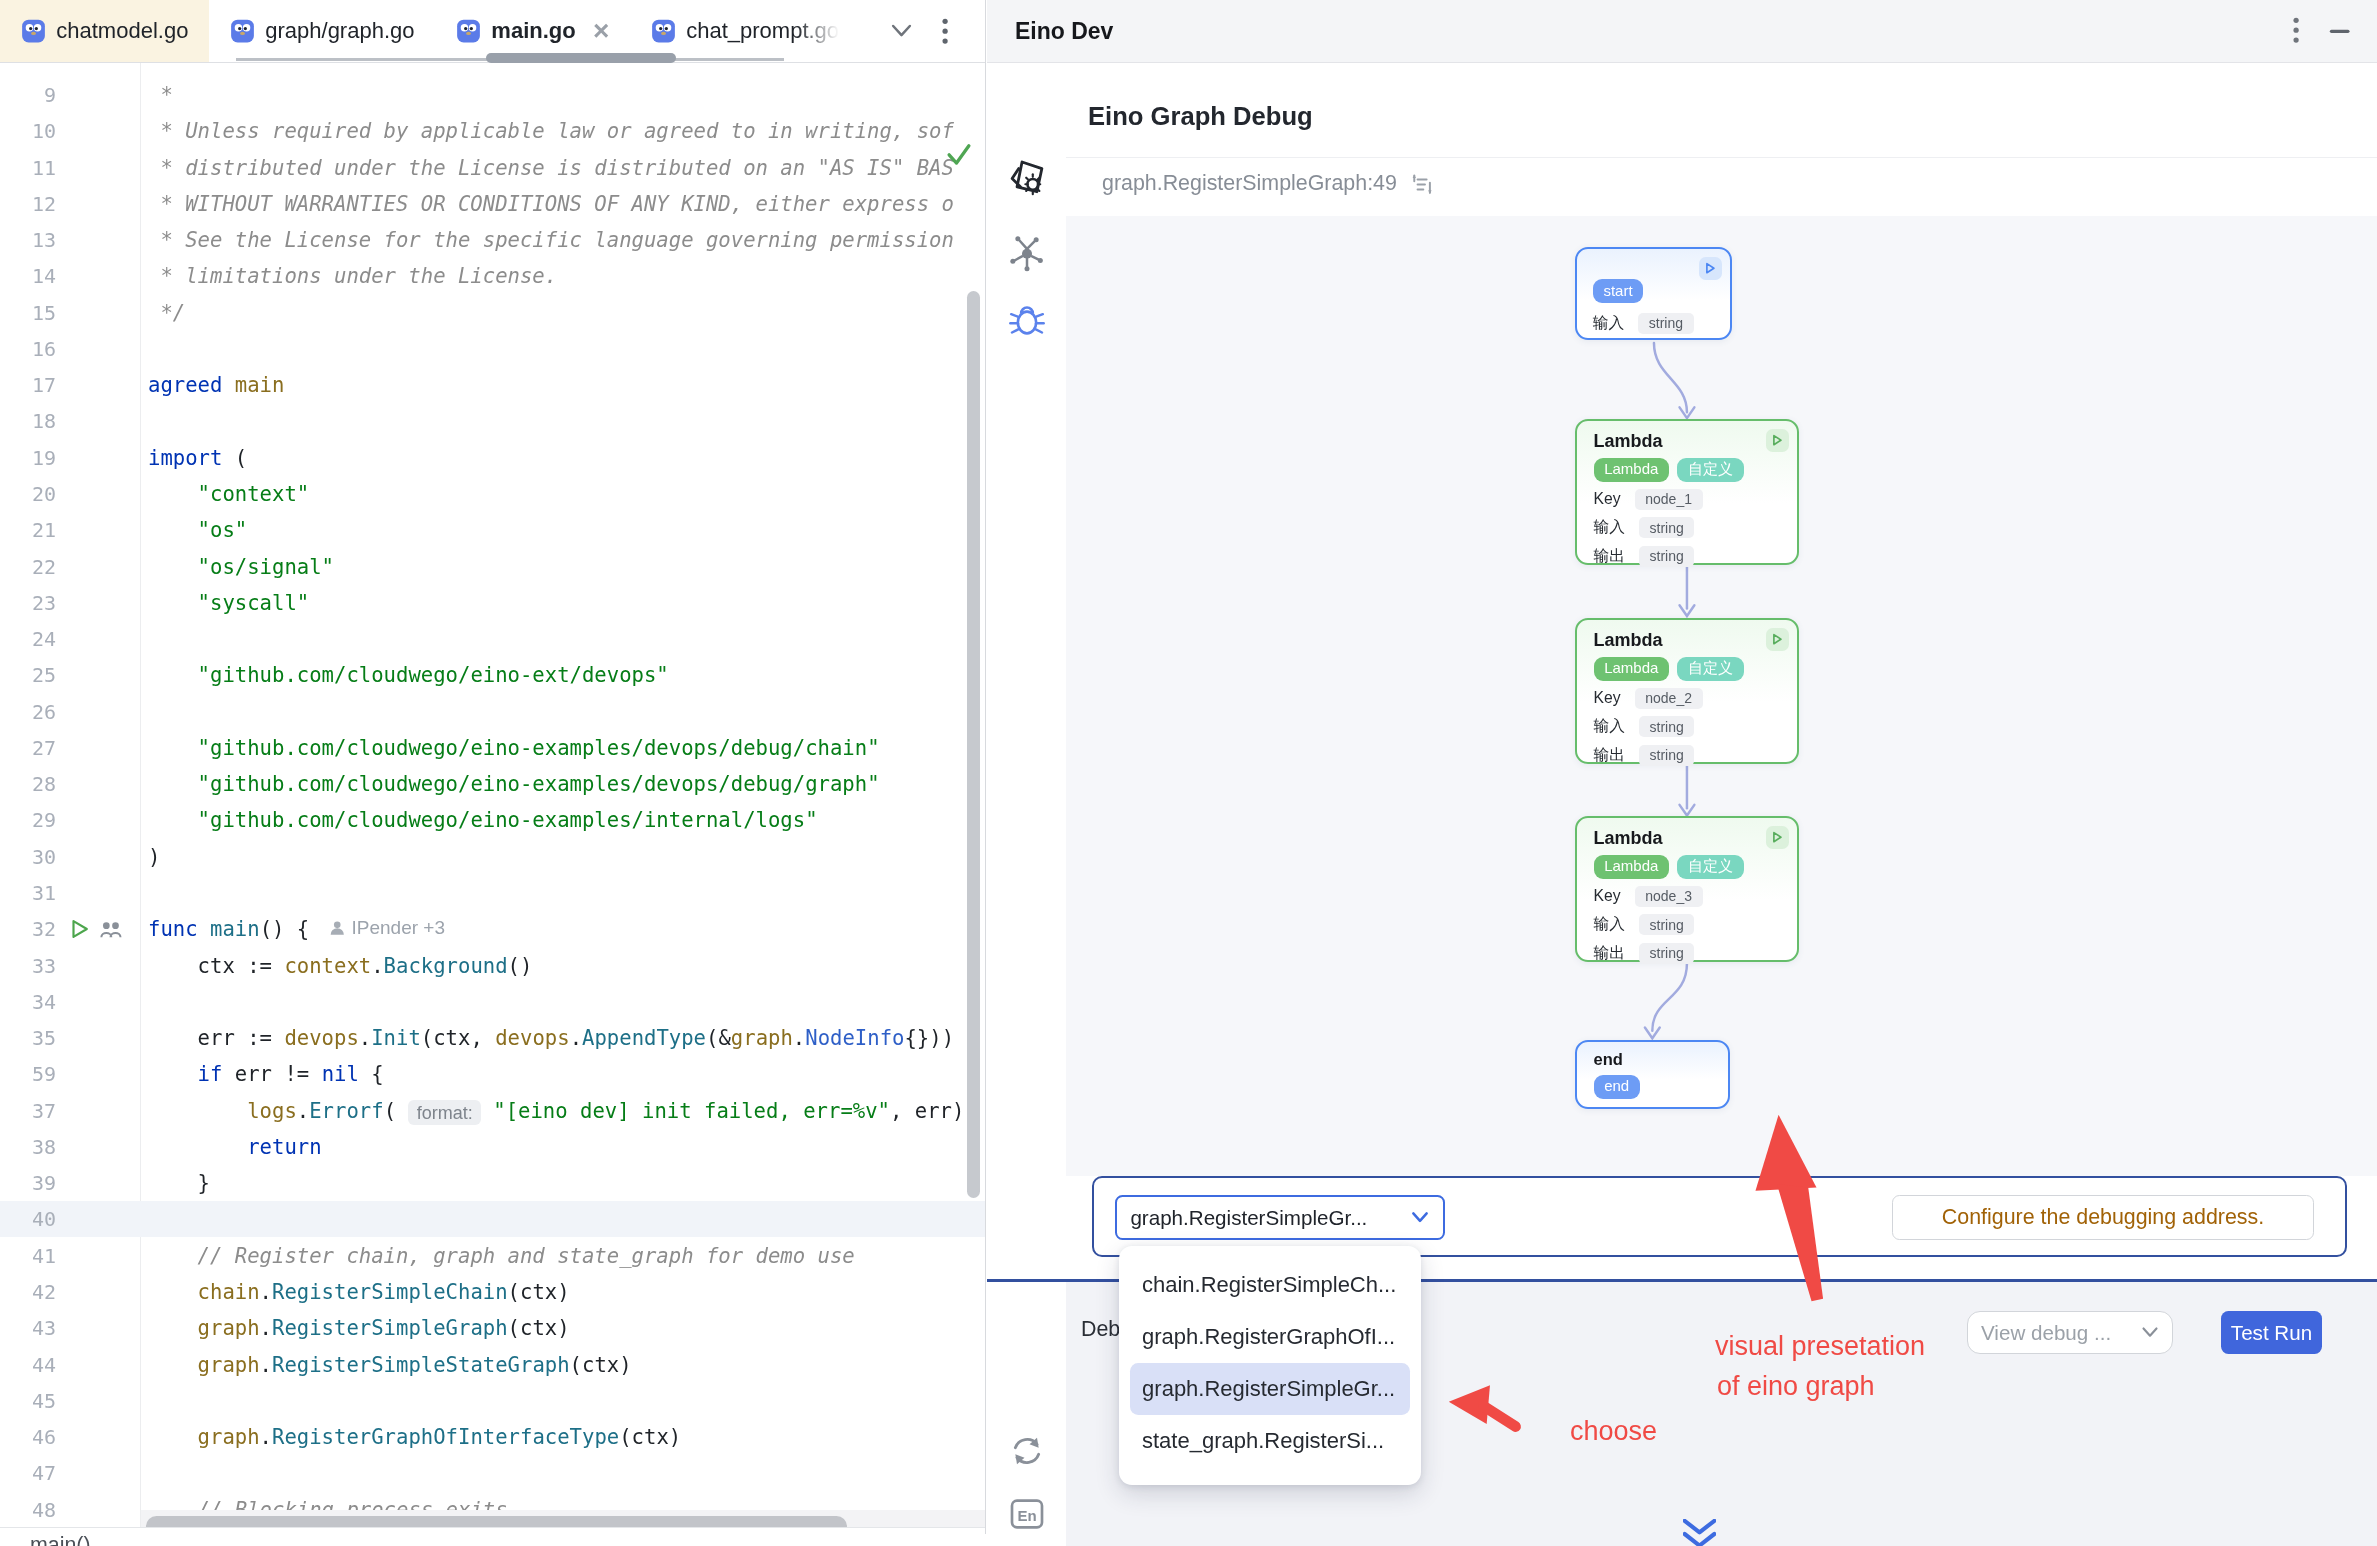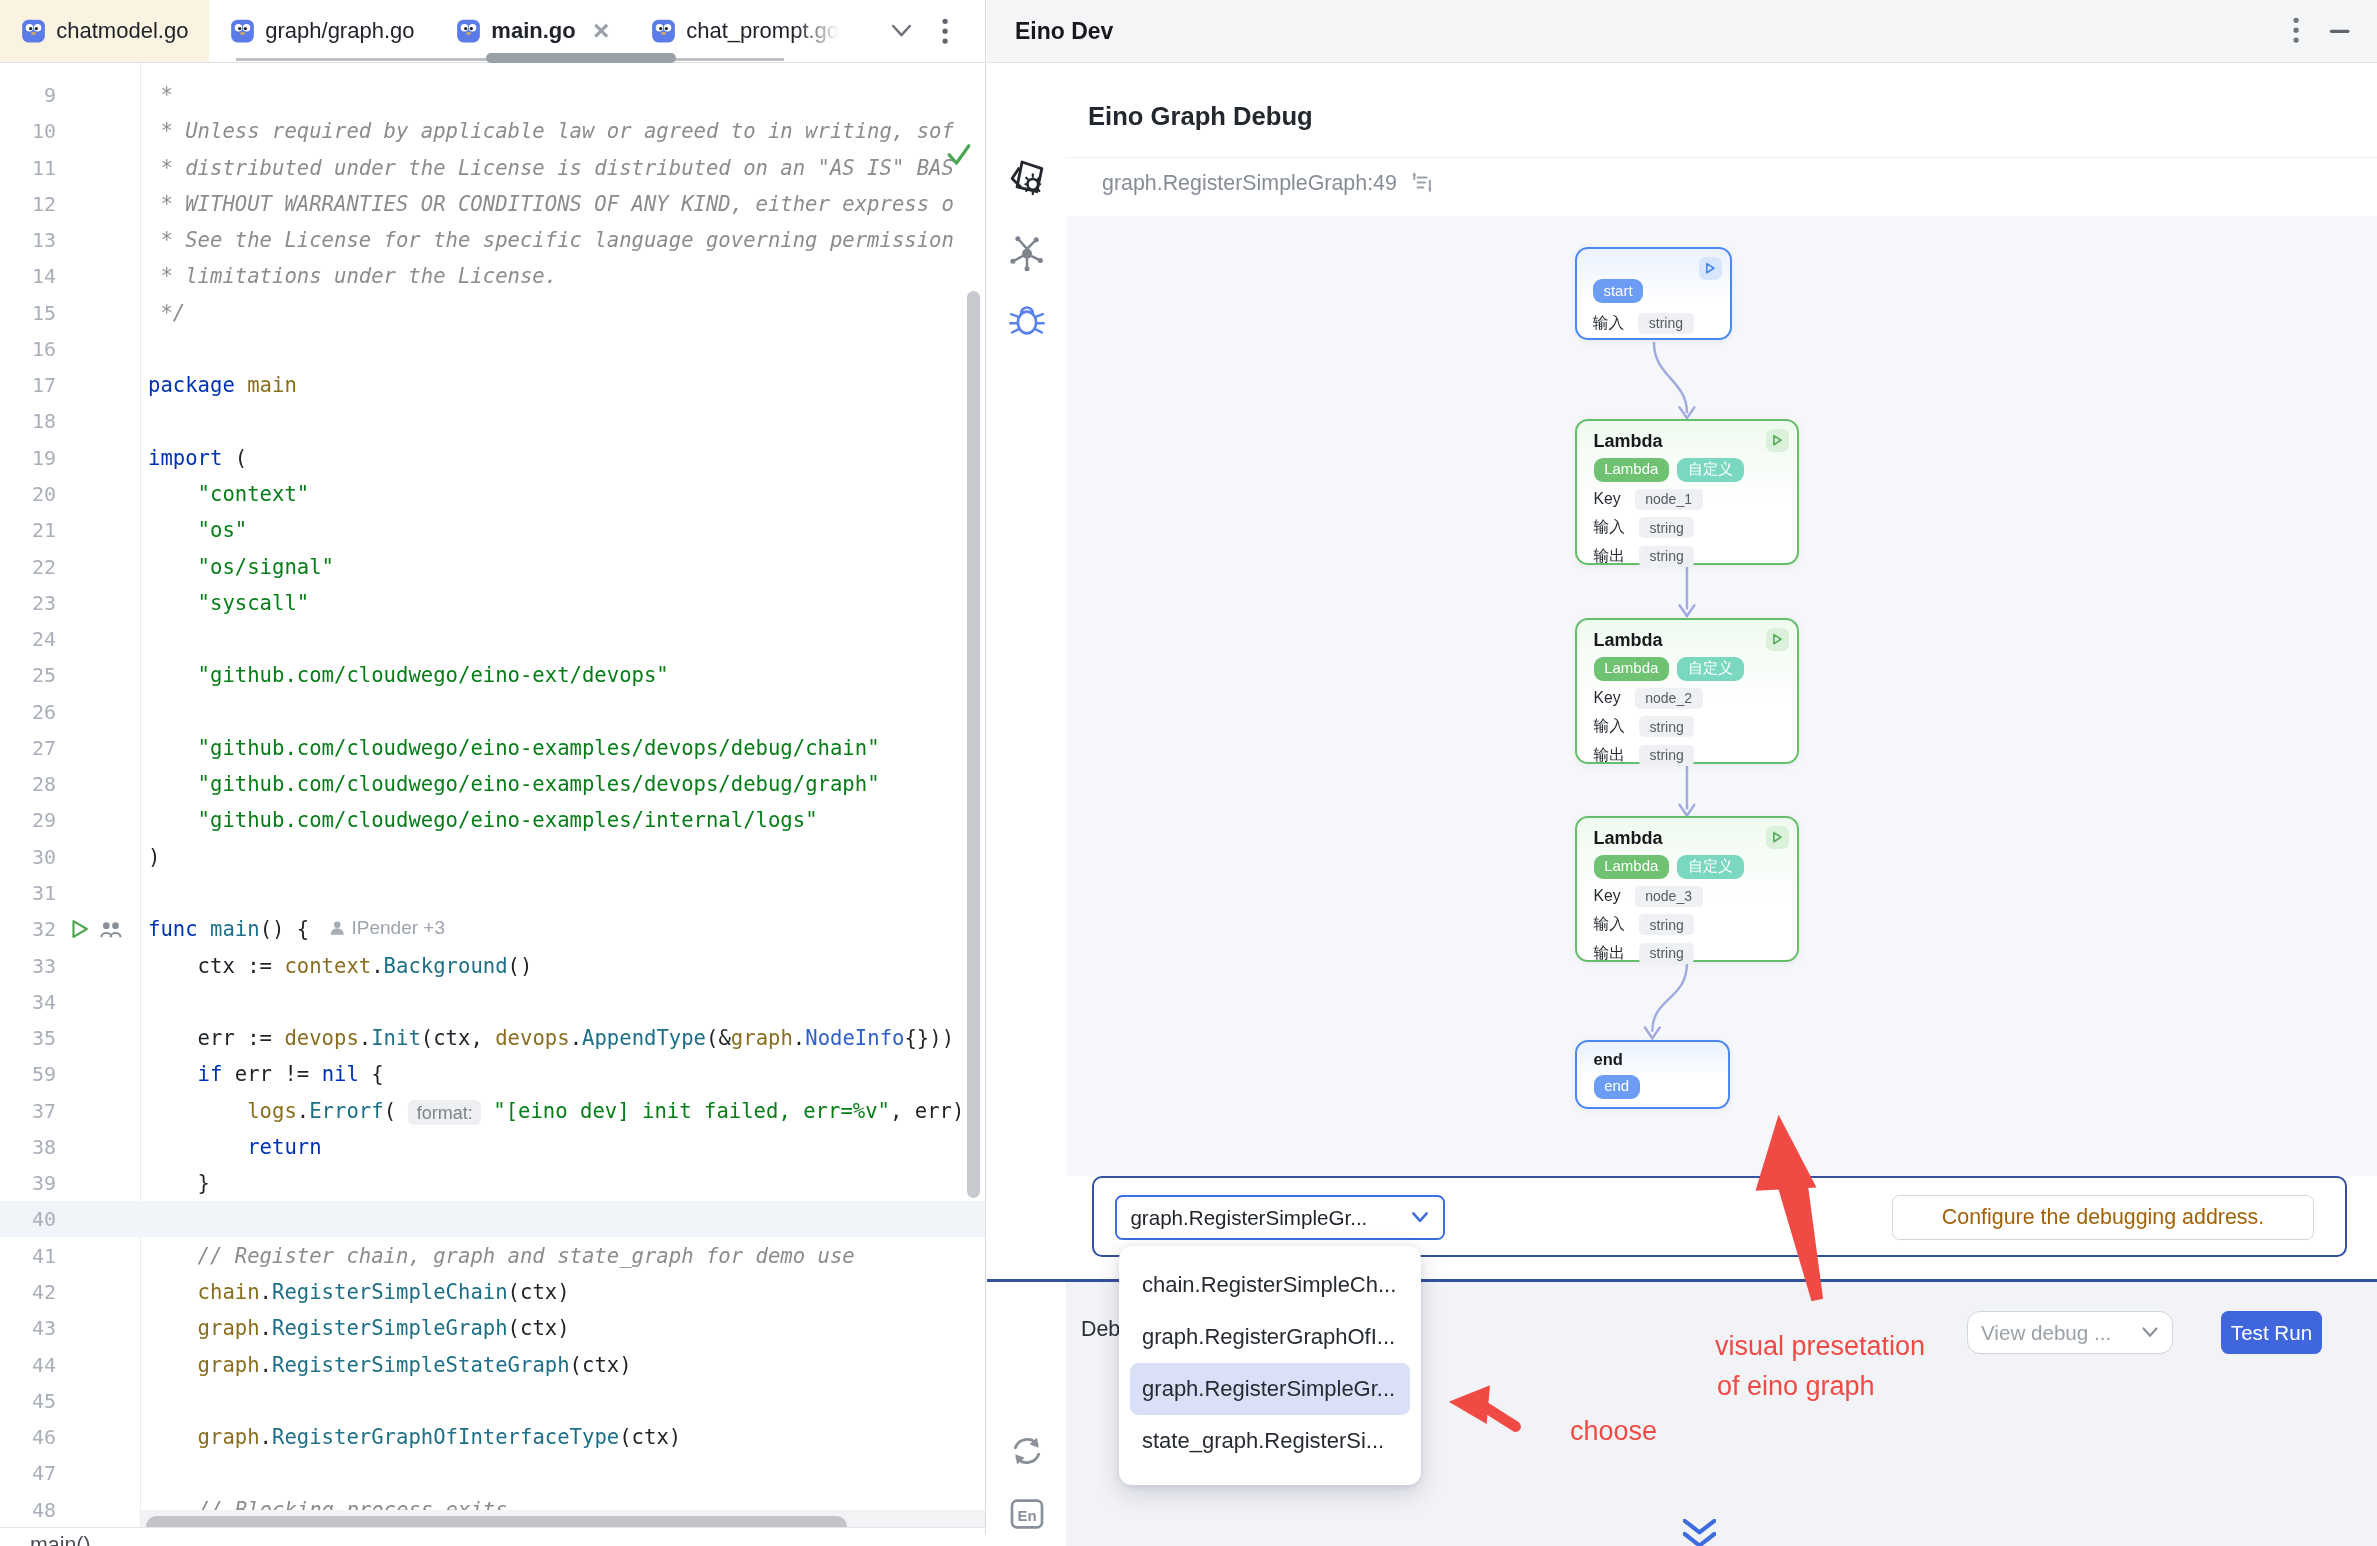--- a/index.html
+++ b/index.html
@@ -40,21 +40,21 @@
   .panel{position:absolute;top:0;left:987px;width:1391px;height:1547px;background:#fff;}
   .phead{position:absolute;top:0;left:0;right:0;height:63px;background:#F4F5F7;border-bottom:0.8px solid #E3E4E8;
     display:flex;align-items:center;padding:0 28px;box-sizing:border-box;}
   .ptitle{font-weight:700;font-size:23px;color:#16181C;}
   .phead .sp{flex:1}
   .phead svg{margin-left:28px;}
   .strip{position:absolute;left:0;top:63px;width:79px;bottom:0;background:#fff;}
   .strip .sicon{position:absolute;left:50%;transform:translateX(-50%);}
   .pheading{position:absolute;left:101px;top:102px;font-size:25.6px;font-weight:700;color:#23272E;}
   .pdiv1{position:absolute;left:79px;right:0;top:157px;height:0.8px;background:#EEEFF2;}
-  .ptarget{position:absolute;left:115px;top:171px;font-size:21.4px;color:#878D96;display:flex;align-items:flex-start;gap:14px;}
+  .ptarget{position:absolute;left:115px;top:171px;font-size:21.4px;color:#878D96;display:flex;align-items:flex-end;gap:14px;}
   .canvas{position:absolute;left:79px;top:216px;width:1312px;height:960px;background:#F6F7FA;}
   .edges{position:absolute;left:0;top:0;}
   .gnode{position:absolute;left:509px;box-sizing:border-box;border-radius:13px;box-shadow:0 1.6px 6.6px rgba(70,90,130,.08);}
   .gnode.blue{border:2.5px solid #4C87F3;background:linear-gradient(180deg,#EAF2FE 0%,#FFFFFF 58%);}
   .gnode.green{border:2.5px solid #66BD6B;background:linear-gradient(180deg,#EFFAEF 0%,#FFFFFF 58%);}
   .gstart{top:31px;width:157px;height:93px;padding:10px 15.7px;}
   .glam{width:224px;height:146px;padding:10px 16.5px;}
   .gend{top:824px;width:155px;height:69px;padding:8.2px 16.5px;}
   .gtitle{font-size:18px;font-weight:700;color:#17191D;}
   .gend .gtitle{font-size:16.5px;}
@@ -187,21 +187,21 @@
           <div class="crow" style="top: 232px;">
             <span class="lnum">15</span>
             <span class="ltext"><span class="cmt"> */</span></span>
           </div>
           <div class="crow" style="top: 268px;">
             <span class="lnum">16</span>
             <span class="ltext"></span>
           </div>
           <div class="crow" style="top: 304px;">
             <span class="lnum">17</span>
-            <span class="ltext"><span class="kw">package</span><span class="pl"> </span><span class="pkg">main</span></span>
+            <span class="ltext"><span class="kw">agreed</span><span class="pl"> </span><span class="pkg">main</span></span>
           </div>
           <div class="crow" style="top: 340px;">
             <span class="lnum">18</span>
             <span class="ltext"></span>
           </div>
           <div class="crow" style="top: 377px;">
             <span class="lnum">19</span>
             <span class="ltext"><span class="kw">import</span><span class="pl"> (</span></span>
           </div>
           <div class="crow" style="top: 413px;">

